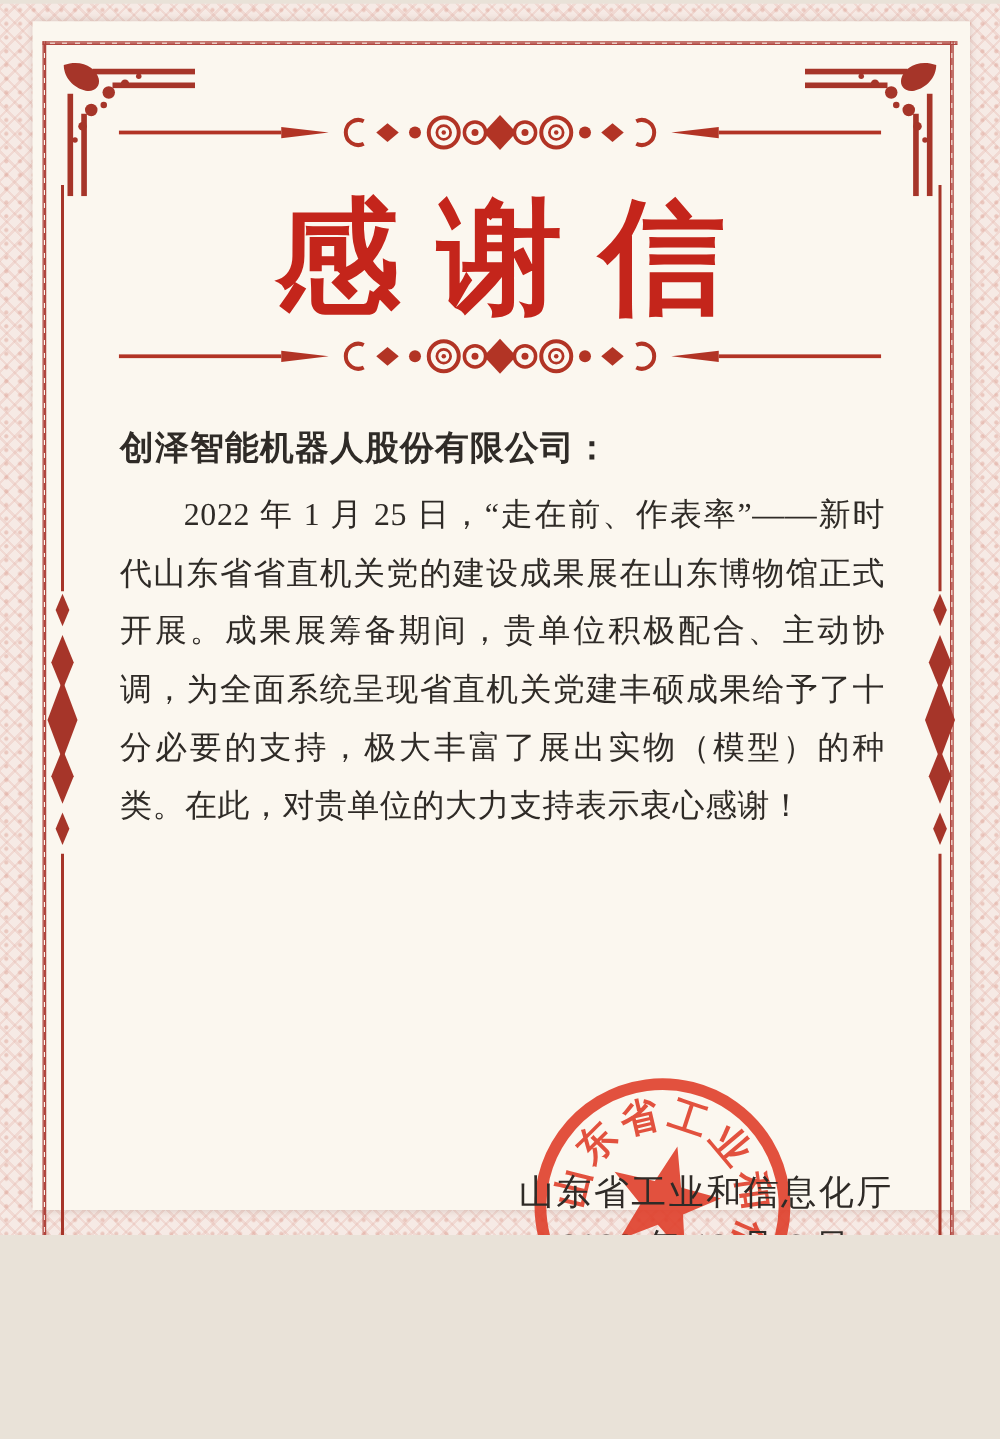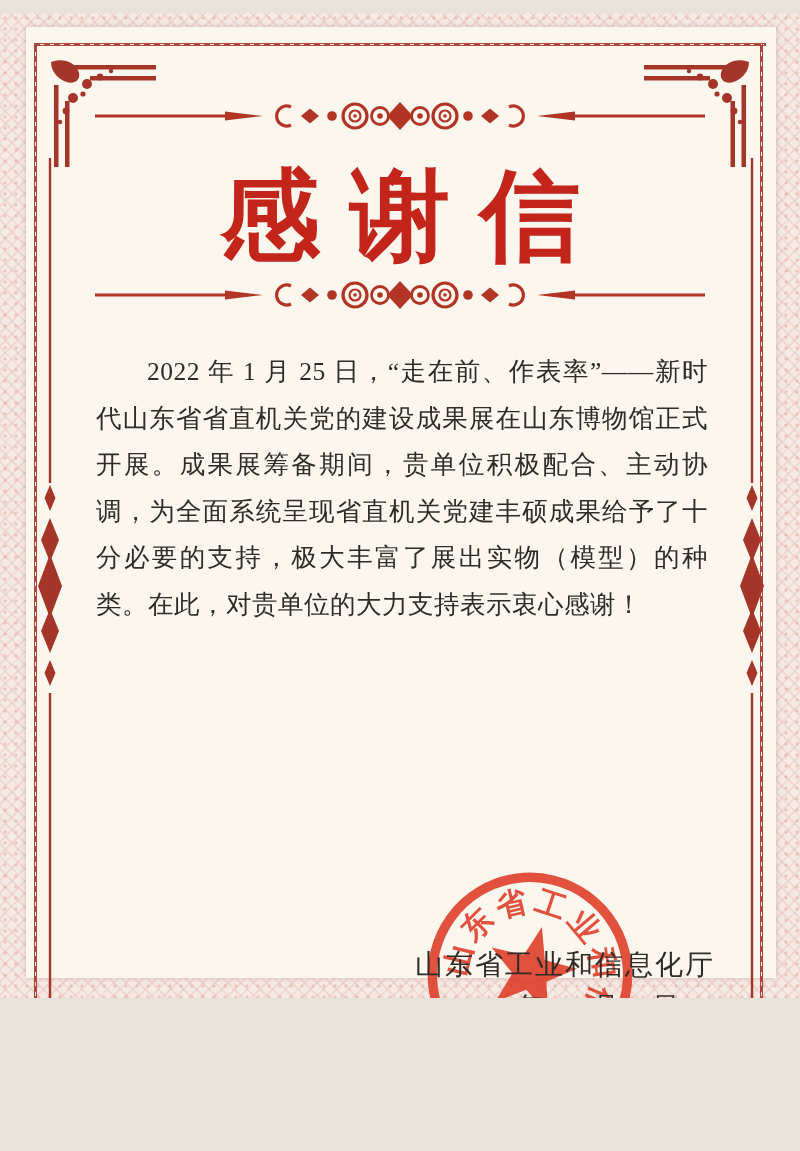--- a/index.html
+++ b/index.html
@@ -8,21 +8,21 @@
     --flourish_red:#b23425;
     --title_red:#c4251b;
     --seal_red:#df3b26;
     --ink:#2f2b27;
     --paper:#fbf7ef;
     --margin:#f6eae5;
   }
   *{margin:0;padding:0;box-sizing:border-box;}
   html,body{background:#e9e2d8;}
   #page{
-    position:relative;width:800px;height:985px;margin:13px auto;overflow:hidden;
+    position:relative;width:800px;height:985px;margin:3px auto;overflow:hidden;
     background-color:var(--margin);
     background-image:
       radial-gradient(circle at 5px 5px, rgba(224,170,158,.55) 1.3px, transparent 2px),
       repeating-linear-gradient(45deg, rgba(228,178,168,.30) 0 2px, transparent 2px 9px),
       repeating-linear-gradient(-45deg, rgba(228,178,168,.30) 0 2px, transparent 2px 9px);
     background-size:11px 11px,auto,auto;
     font-family:"Liberation Serif","DejaVu Serif",serif;
   }
   .paper{
     position:absolute;left:26px;top:14px;right:24px;bottom:20px;
@@ -204,20 +204,21 @@
   </svg>
   <svg class="flourish" id="flourish-bottom" viewBox="0 0 610 44">
     <use href="#fl-half"></use>
     <use href="#fl-half" transform="translate(610,0) scale(-1,1)"></use>
     <polygon points="305,8 318,22 305,36 292,22" fill="currentColor"></polygon>
   </svg>
 
   <div class="title">感谢信</div>
 
   <div class="content">
+    <div class="recipient">创泽智能机器人股份有限公司：</div>
     <p>2022 年 1 月 25 日，“走在前、作表率”——新时代山东省省直机关党的建设成果展在山东博物馆正式开展。成果展筹备期间，贵单位积极配合、主动协调，为全面系统呈现省直机关党建丰硕成果给予了十分必要的支持，极大丰富了展出实物（模型）的种类。在此，对贵单位的大力支持表示衷心感谢！</p>
   </div>
 
   <svg id="seal" viewBox="0 0 200 200">
     <g transform="rotate(14 100 100)" fill="var(--seal_red)" opacity="0.88">
       <circle cx="100" cy="100" r="93" fill="none" stroke="var(--seal_red)" stroke-width="9"></circle>
       <polygon points="100,53 110.3,82.8 141.8,83.4 116.7,102.4 125.9,132.6 100,114.6 74.1,132.6 83.3,102.4 58.2,83.4 89.7,82.8"></polygon>
       <path id="seal-arc" d="M 43.6,120.5 A 60,60 0 1 1 156.4,120.5" fill="none"></path>
       <text font-size="29" letter-spacing="4" font-weight="bold" font-family="'Liberation Serif','DejaVu Serif',serif">
         <textPath href="#seal-arc" startOffset="4">山东省工业和信息化厅</textPath>

